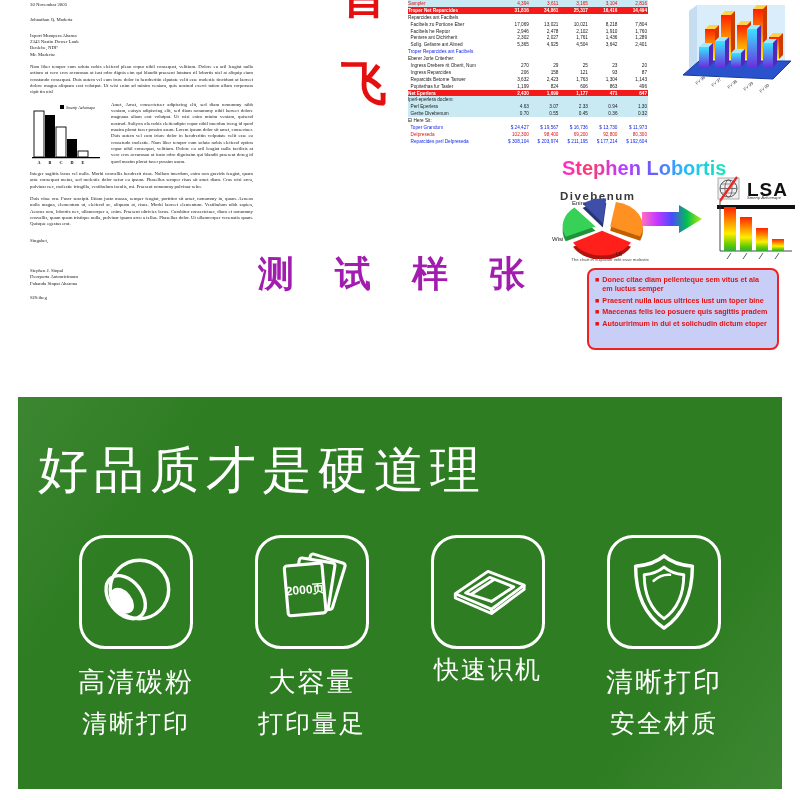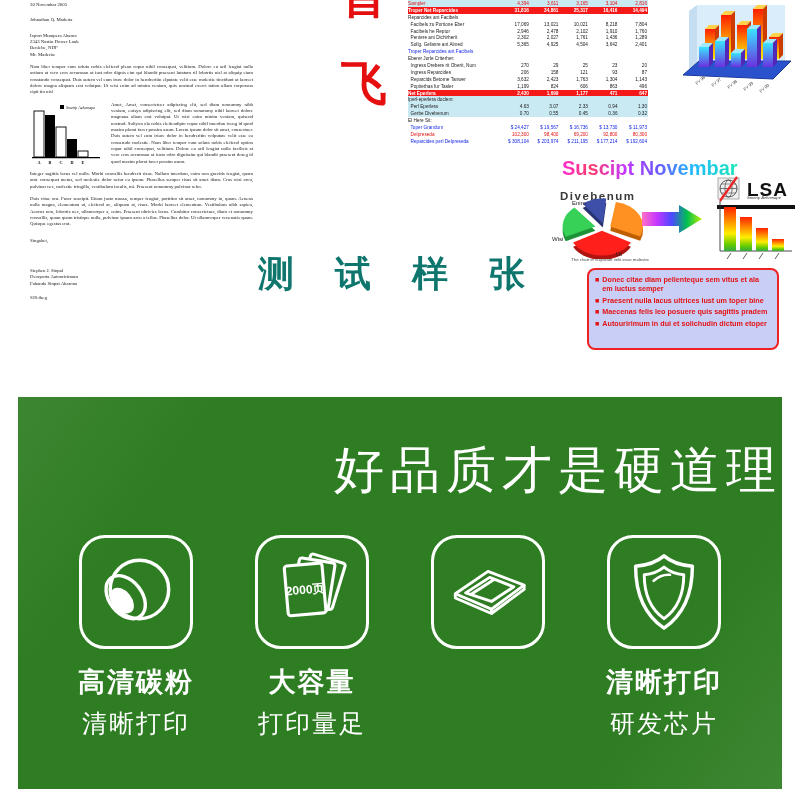--- a/index.html
+++ b/index.html
@@ -58,36 +58,36 @@
   .arrow{position:absolute;left:642px;top:204px;}
   .mini{position:absolute;left:706px;top:189px;}
 
   
   .notes{position:absolute;left:587px;top:268px;width:176px;height:68px;background:#c9cef7;
          border:2.5px solid #ee2222;border-radius:8px;padding:5px 6px;box-sizing:content-box;}
   .bullet-row{display:flex;margin-bottom:2.5px;color:#e31212;font-size:7.2px;line-height:1.25;font-weight:600;}
   .bdot{margin-right:3px;}
 
   
-  .stamp{position:absolute;left:258px;top:250px;font-size:36px;font-weight:bold;color:#0f766e;
+  .stamp{position:absolute;left:258px;top:250px;font-size:36px;font-weight:bold;color:#a21caf;
          letter-spacing:41px;white-space:nowrap;}
 
   
   .green{position:absolute;left:18px;top:397px;width:764px;height:392px;background:#2e7d22;overflow:hidden;}
   .green .shine1{position:absolute;left:-120px;top:-80px;width:460px;height:340px;
          background:linear-gradient(125deg,rgba(255,255,255,.13),rgba(255,255,255,0) 55%);}
   .green .shine2{position:absolute;right:-80px;bottom:-60px;width:420px;height:330px;
          background:linear-gradient(305deg,rgba(255,255,255,.12),rgba(255,255,255,0) 50%);}
-  .g-head{position:absolute;top:40px;left:0;right:0;text-align:right;color:#fff;
+  .g-head{position:absolute;top:40px;left:0;right:0;text-align:left;color:#fff;
           font-size:50px;letter-spacing:6px;font-weight:400;padding-left:20px;}
   .features{position:absolute;top:138px;left:0;right:0;display:flex;justify-content:center;gap:54px;}
   .card{width:122px;text-align:center;color:#fff;}
   .icon-box{width:114px;height:114px;border:3px solid #fff;border-radius:26px;margin:0 auto;
             display:flex;align-items:center;justify-content:center;box-sizing:border-box;}
-  .card h3{font-size:27px;margin:15px 0 7px;font-weight:bold;letter-spacing:2px;white-space:nowrap;}
+  .card h3{font-size:27px;margin:15px 0 7px;font-weight:normal;letter-spacing:2px;white-space:nowrap;}
   .card p{font-size:25px;margin:4px;font-weight:400;letter-spacing:2px;white-space:nowrap;}
 </style>
 </head>
 <body>
 
 <div class="canvas">
 
   <div class="letter">
     <span class="l-line l-date">30 Novembar 2005</span>
     <span class="l-line l-name">Johnathan Q. Maderia</span>
@@ -378,21 +378,21 @@
     </g>
     <g font-size="4.2" fill="#333">
       <text x="18" y="82" transform="rotate(-40 18 82)">FY 96</text>
       <text x="34" y="84" transform="rotate(-40 34 84)">FY 97</text>
       <text x="50" y="86" transform="rotate(-40 50 86)">FY 98</text>
       <text x="66" y="88" transform="rotate(-40 66 88)">FY 99</text>
       <text x="82" y="90" transform="rotate(-40 82 90)">FY 00</text>
     </g>
   </svg>
 
-  <div class="rainbow">Suscipt Novembar</div>
+  <div class="rainbow">Stephen Lobortis</div>
 
   <div class="lsa">
     <div class="lsa-row">
       <svg width="24" height="26" viewBox="0 0 24 26">
         <rect x="1" y="2" width="21" height="21" fill="#efefef" stroke="#999" stroke-width="0.8"></rect>
         <circle cx="11.5" cy="12.5" r="8.5" fill="none" stroke="#555" stroke-width="1"></circle>
         <ellipse cx="11.5" cy="12.5" rx="3.6" ry="8.5" fill="none" stroke="#555" stroke-width="0.8"></ellipse>
         <line x1="3" y1="12.5" x2="20" y2="12.5" stroke="#555" stroke-width="0.8"></line>
         <line x1="4" y1="8" x2="19" y2="8" stroke="#555" stroke-width="0.6"></line>
         <line x1="4" y1="17" x2="19" y2="17" stroke="#555" stroke-width="0.6"></line>
@@ -529,29 +529,30 @@
           <svg width="86" height="86" viewBox="0 0 100 100">
             <g fill="none" stroke="#fff" stroke-width="3.4" stroke-linejoin="round">
               <polygon points="12,52 50,26 92,42 54,70"></polygon>
               <polyline points="12,52 12,57 54,75 54,70"></polyline>
               <polyline points="92,42 92,47 54,75"></polyline>
               <polygon points="24,51 52,33 80,44 54,61"></polygon>
               <line x1="30" y1="53" x2="58" y2="35"></line>
             </g>
           </svg>
         </div>
+        <p>快速识机</p>
       </div>
 
       <div class="card">
         <div class="icon-box">
           <svg width="86" height="86" viewBox="0 0 100 100">
             <path d="M50 8 C58 15 70 19 83 20 C83 48 75 75 50 92 C25 75 17 48 17 20 C30 19 42 15 50 8 Z" fill="none" stroke="#fff" stroke-width="4" stroke-linejoin="round"></path>
             <path d="M50 21 C56 26 64 29 73 30 C73 50 67 69 50 81 C33 69 27 50 27 30 C36 29 44 26 50 21 Z" fill="none" stroke="#fff" stroke-width="3.4" stroke-linejoin="round"></path>
             <path d="M38 37 Q47 29 57 30" fill="none" stroke="#fff" stroke-width="3" stroke-linecap="round"></path>
           </svg>
         </div>
         <h3>清晰打印</h3>
-        <p>研发芯片</p>
+        <p>安全材质</p>
       </div>
 
     </div>
   </div>
 </div>
 
 </body></html>

